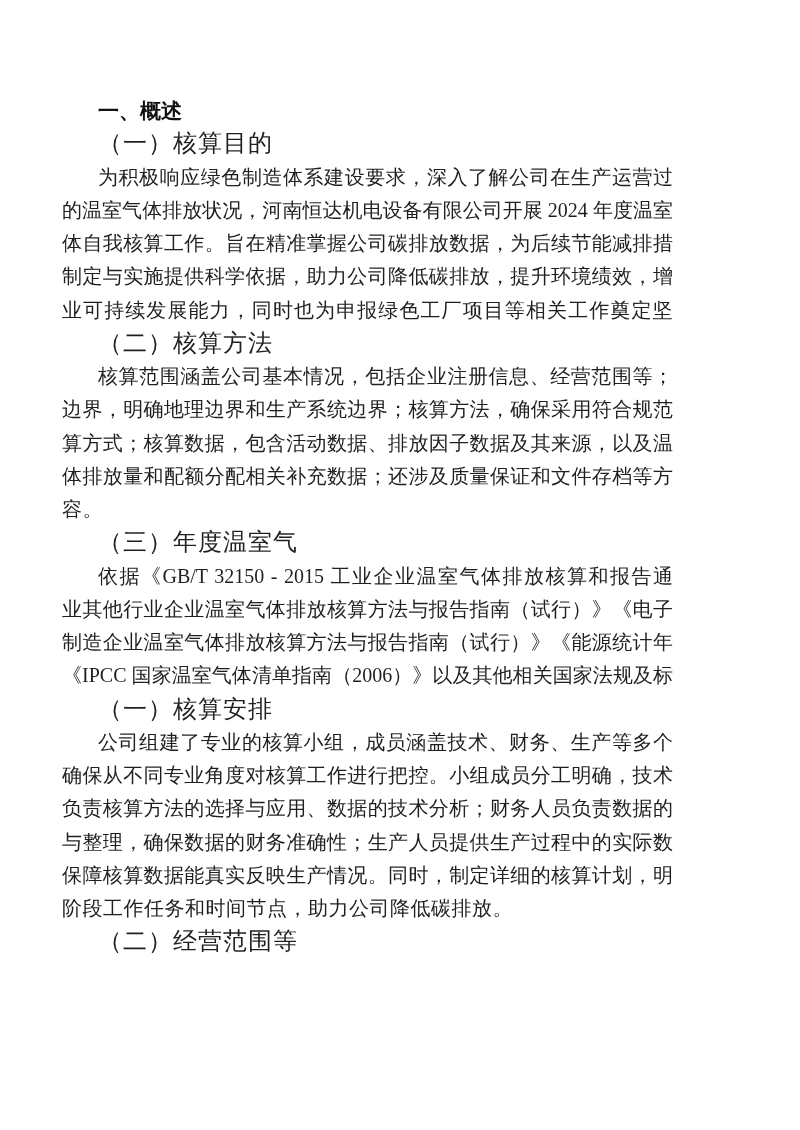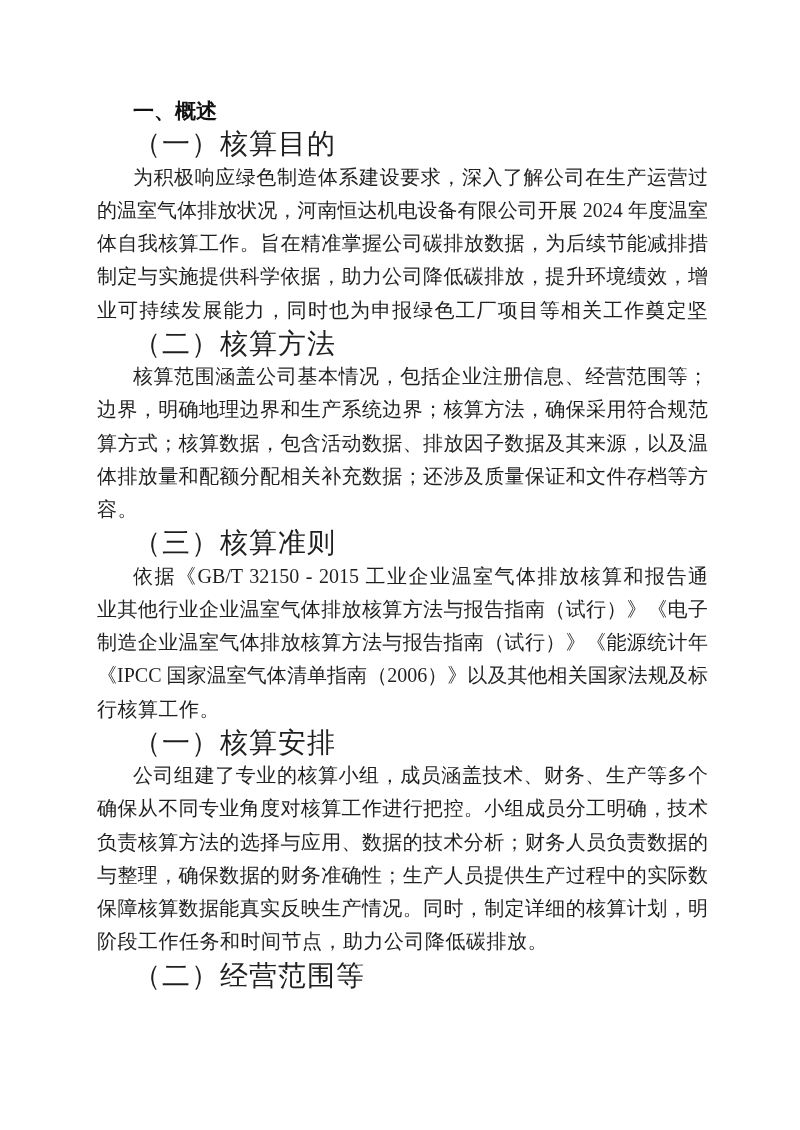--- a/index.html
+++ b/index.html
@@ -12,37 +12,37 @@
     height: 1130px;
     overflow: hidden;
     font-family: "Liberation Serif", "DejaVu Serif", serif;
     color: #1f1f1f;
   }
   .page {
     box-sizing: border-box;
     width: 800px;
     height: 1130px;
     background: #ffffff;
-    padding: 94px 92px 0 97px;
+    padding: 94px 92px 0 62px;
   }
   .doc {
     width: 611px;
   }
   .heading {
     font-family: "Liberation Sans", "DejaVu Sans", sans-serif;
     font-weight: bold;
     font-size: 21px;
     line-height: 33.25px;
     height: 33.25px;
     text-indent: 36px;
     color: #111111;
     white-space: nowrap;
   }
   .subheading {
-    font-size: 28px;
+    font-size: 24px;
     line-height: 33.25px;
     height: 33.25px;
     text-indent: 36px;
     letter-spacing: 1px;
     white-space: nowrap;
   }
   .paragraph {
     margin: 0;
   }
   .line {
@@ -76,27 +76,26 @@
         <div class="line last">业可持续发展能力，同时也为申报绿色工厂项目等相关工作奠定坚实基础。</div>
       </div>
       <div class="subheading">（二）核算方法</div>
       <div class="paragraph">
         <div class="line first">核算范围涵盖公司基本情况，包括企业注册信息、经营范围等；核算</div>
         <div class="line">边界，明确地理边界和生产系统边界；核算方法，确保采用符合规范的计</div>
         <div class="line">算方式；核算数据，包含活动数据、排放因子数据及其来源，以及温室气</div>
         <div class="line">体排放量和配额分配相关补充数据；还涉及质量保证和文件存档等方面内</div>
         <div class="line last">容。</div>
       </div>
-      <div class="subheading">（三）核算准则</div>
+      <div class="subheading">（三）年度温室气</div>
       <div class="paragraph">
         <div class="line first">依据《GB/T 32150 - 2015 工业企业温室气体排放核算和报告通则》《工</div>
         <div class="line">业其他行业企业温室气体排放核算方法与报告指南（试行）》《电子设备</div>
         <div class="line">制造企业温室气体排放核算方法与报告指南（试行）》《能源统计年鉴》</div>
         <div class="line">《IPCC 国家温室气体清单指南（2006）》以及其他相关国家法规及标准进</div>
-        <div class="line last">行核算工作。</div>
       </div>
       <div class="subheading">（一）核算安排</div>
       <div class="paragraph">
         <div class="line first">公司组建了专业的核算小组，成员涵盖技术、财务、生产等多个部门，</div>
         <div class="line">确保从不同专业角度对核算工作进行把控。小组成员分工明确，技术人员</div>
         <div class="line">负责核算方法的选择与应用、数据的技术分析；财务人员负责数据的收集</div>
         <div class="line">与整理，确保数据的财务准确性；生产人员提供生产过程中的实际数据，</div>
         <div class="line">保障核算数据能真实反映生产情况。同时，制定详细的核算计划，明确各</div>
         <div class="line last">阶段工作任务和时间节点，助力公司降低碳排放。</div>
       </div>

